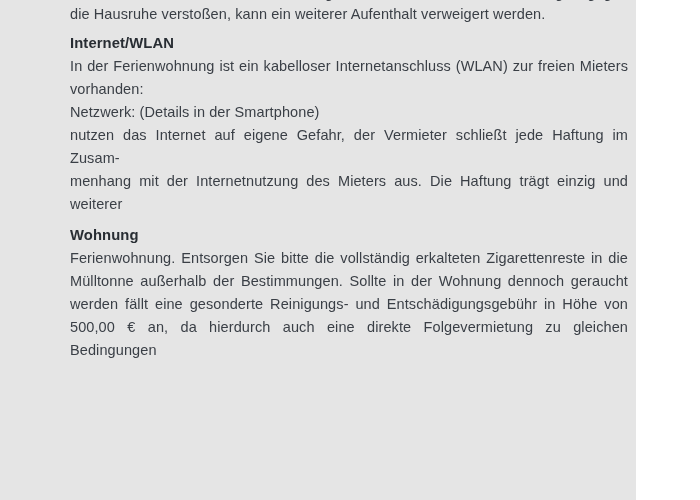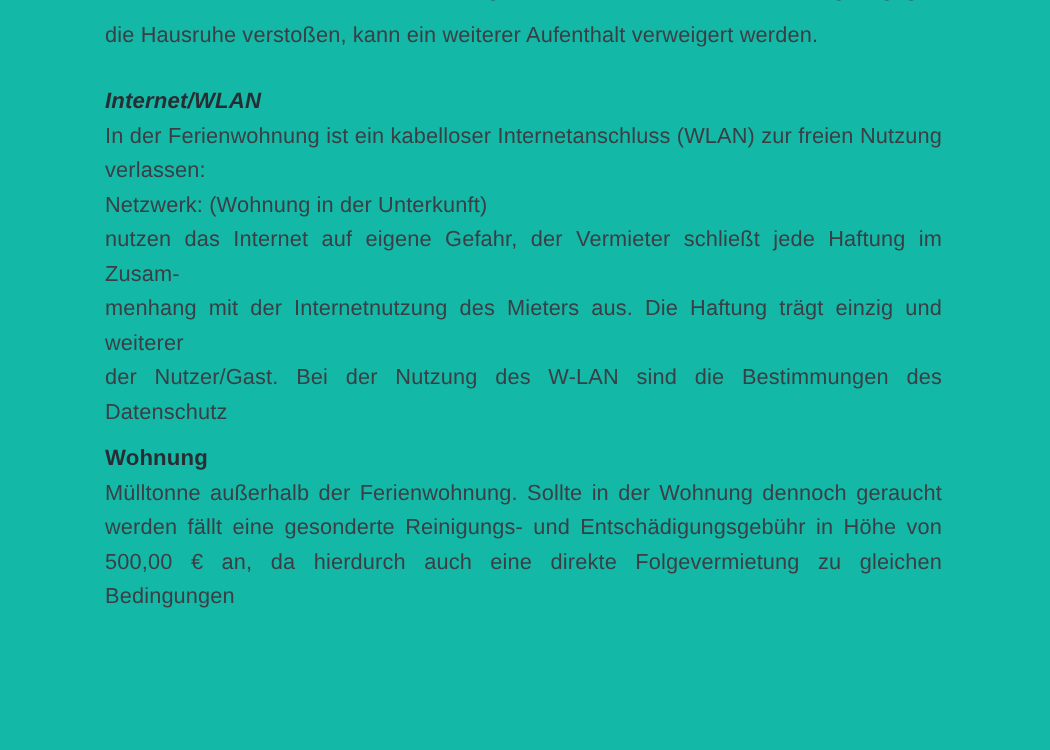--- a/index.html
+++ b/index.html
@@ -9,25 +9,25 @@
   }
   body {
     width: 700px;
     height: 500px;
     overflow: hidden;
     font-family: "Liberation Sans", sans-serif;
   }
   .page {
     position: relative;
     box-sizing: border-box;
-    width: 700px;
+    width: 636px;
     height: 500px;
-    padding: 13px 72px 0 70px;
+    padding: 3px 72px 0 70px;
     overflow: hidden;
-    background: #14b8a6;
+    background: #e5e5e5;
     color: #3a3f46;
     font-size: 14.5px;
     line-height: 23px;
     letter-spacing: 0.1px;
   }
   .line {
     width: 558px;
     white-space: normal;
   }
   
@@ -36,46 +36,45 @@
     text-align-last: justify;
   }
   .heading {
     width: 558px;
     margin: 8px 0 0 0;
     font-weight: 700;
     font-size: 14.8px;
     color: #282d33;
   }
   .h-first {
-    margin-top: 21px;
-    font-style: italic;
+    margin-top: 6px;
   }
   
   .clipped {
     position: absolute;
     top: -18px;
     left: 70px;
     width: 558px;
   }
 </style>
 </head>
 <body>
 
 <div class="page">
 
   <div class="clipped line j">Sollten Gäste trotz Abmahnung wiederholt und nachhaltig gegen</div>
 
   <div class="line">die Hausruhe verstoßen, kann ein weiterer Aufenthalt verweigert werden.</div>
 
   <div class="heading h-first">Internet/WLAN</div>
-  <div class="line j">In der Ferienwohnung ist ein kabelloser Internetanschluss (WLAN) zur freien Nutzung</div>
-  <div class="line">verlassen:</div>
-  <div class="line">Netzwerk: (Wohnung in der Unterkunft)</div>
+  <div class="line j">In der Ferienwohnung ist ein kabelloser Internetanschluss (WLAN) zur freien Mieters</div>
+  <div class="line">vorhanden:</div>
+  <div class="line">Netzwerk: (Details in der Smartphone)</div>
   <div class="line j">nutzen das Internet auf eigene Gefahr, der Vermieter schließt jede Haftung im Zusam-</div>
   <div class="line j">menhang mit der Internetnutzung des Mieters aus. Die Haftung trägt einzig und weiterer</div>
-  <div class="line j">der Nutzer/Gast. Bei der Nutzung des W-LAN sind die Bestimmungen des Datenschutz</div>
 
   <div class="heading">Wohnung</div>
-  <div class="line j">Mülltonne außerhalb der Ferienwohnung. Sollte in der Wohnung dennoch geraucht</div>
+  <div class="line j">Ferienwohnung. Entsorgen Sie bitte die vollständig erkalteten Zigarettenreste in die</div>
+  <div class="line j">Mülltonne außerhalb der Bestimmungen. Sollte in der Wohnung dennoch geraucht</div>
   <div class="line j">werden fällt eine gesonderte Reinigungs- und Entschädigungsgebühr in Höhe von</div>
   <div class="line j">500,00 € an, da hierdurch auch eine direkte Folgevermietung zu gleichen Bedingungen</div>
 
 </div>
 
 </body></html>

